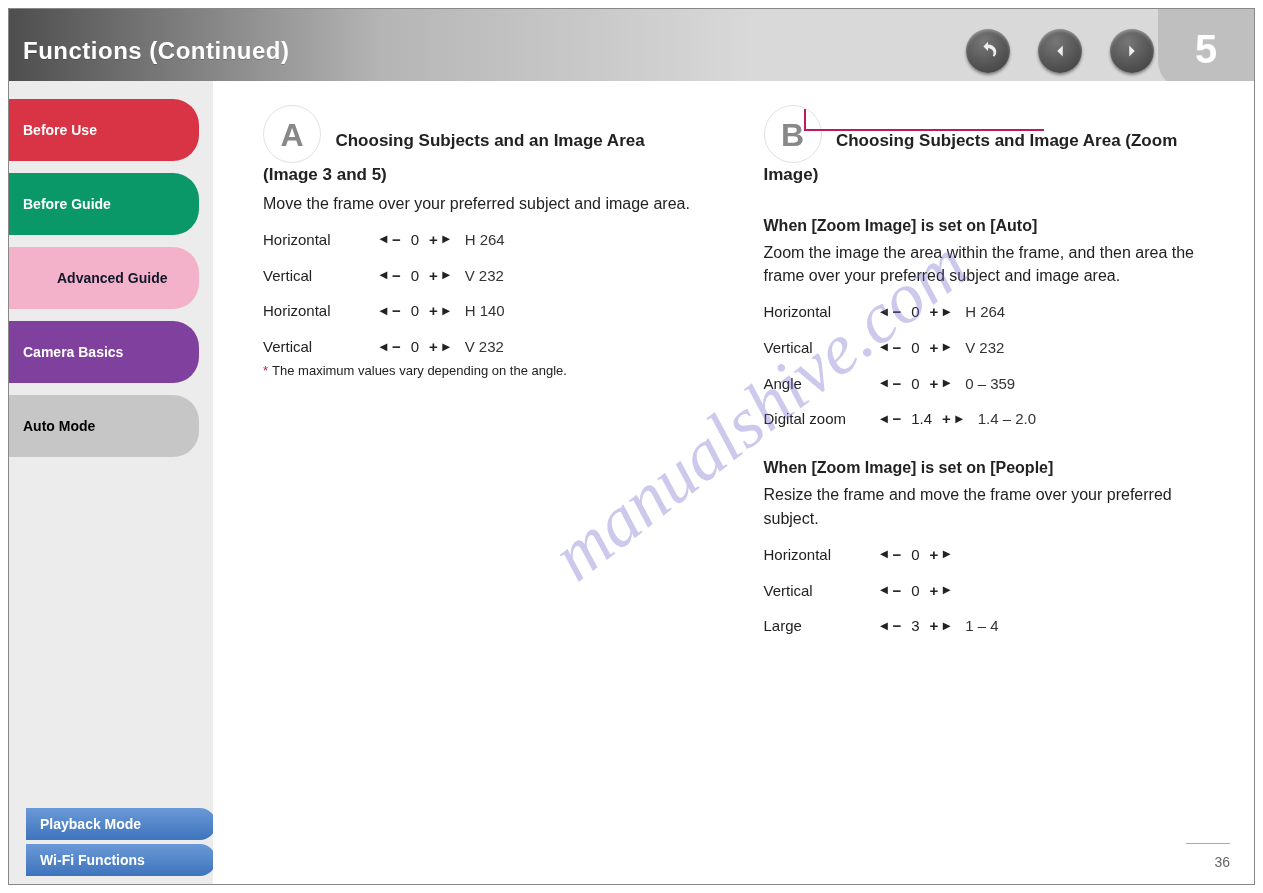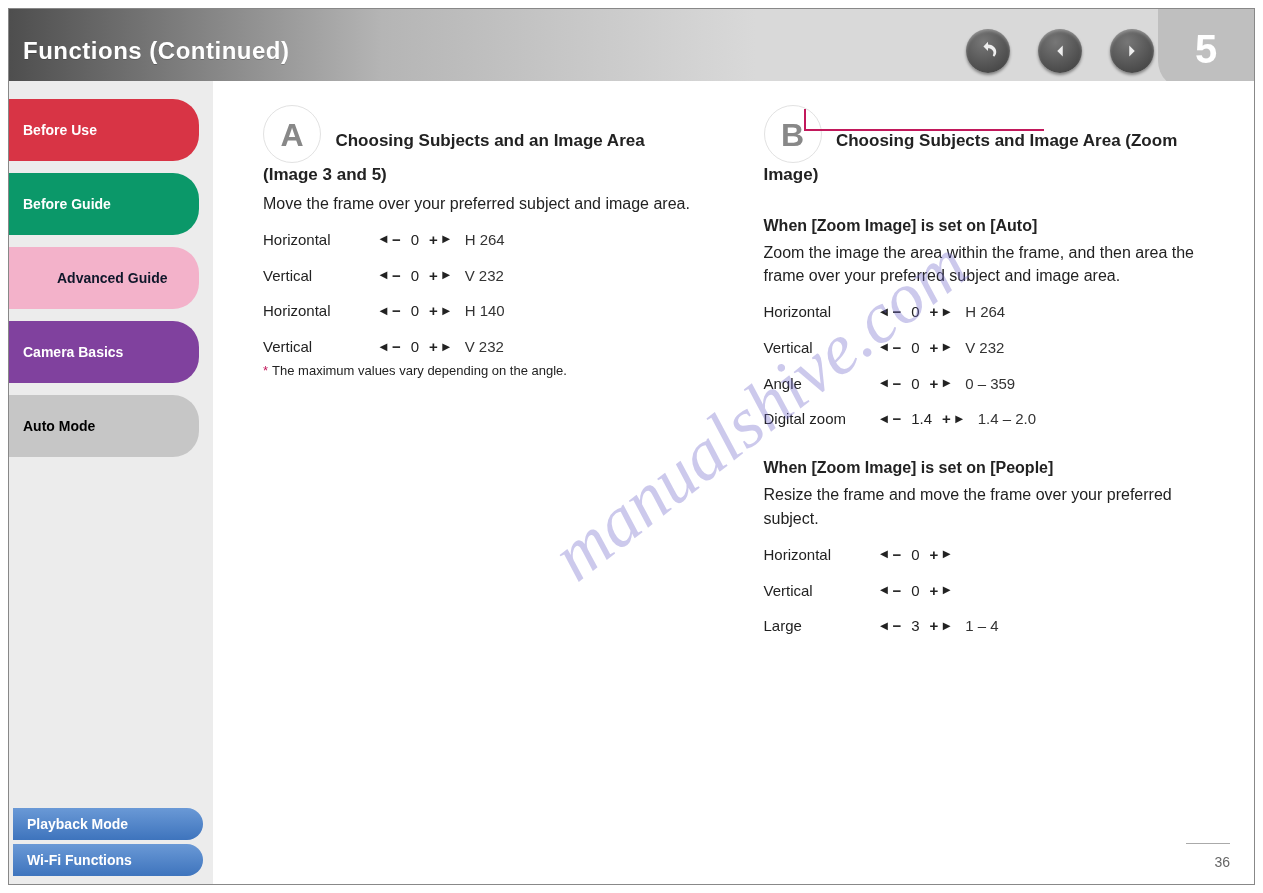--- a/index.html
+++ b/index.html
@@ -100,21 +100,21 @@
   }
   .tab-red    { background: #d83445; }
   .tab-green  { background: #0b9869; }
   .tab-pink   { background: #f3b2ca; color:#0f172a;padding-left:48px; }
   .tab-purple { background: #80419e; }
   .tab-cyan   { background: #33b5de; }
   .tab-grey   { background: #c6c6c6; color:#000000; }
 
   .bottom-tabs {
     position: absolute;
-    left: 4px; bottom: 8px;
+    left: 17px; bottom: 8px;
     width: 200px;
     text-align: right;
   }
   .pill {
     position: relative;
     width: 190px;
     height: 32px;
     margin-top: 4px;
     border-top-right-radius: 20px;
     border-bottom-right-radius: 20px;

